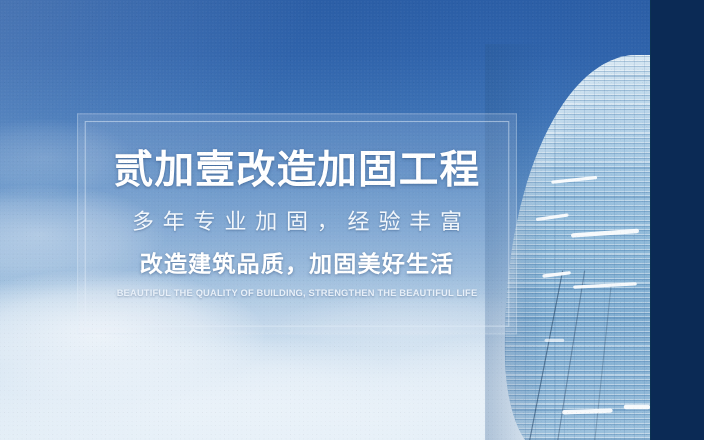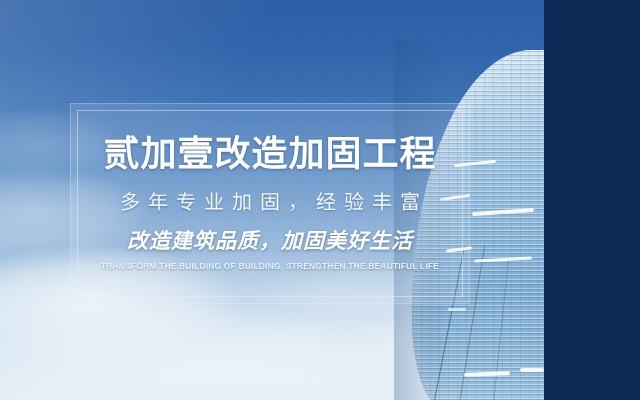--- a/index.html
+++ b/index.html
@@ -4,21 +4,21 @@
 <title>Banner</title>
 <style>
   html,body{margin:0;padding:0;}
   body{
     width:640px;height:400px;overflow:hidden;
     font-family:"Liberation Sans","DejaVu Sans",sans-serif;
     background:#0b2a55;
   }
 
   .stage{
-    position:relative;width:544px;height:400px;overflow:hidden;
+    position:relative;width:591px;height:400px;overflow:hidden;
     background:#15803d;
   }
 
   
   .sky{
     position:absolute;inset:0;
     background:
       linear-gradient(180deg,
         #2b5ea6 0%,
         #2f63ab 12%,
@@ -168,21 +168,20 @@
   }
   .title-slogan{
     color:#ffffff;
     font-size:21px;
     font-weight:bold;
     letter-spacing:1px;
     line-height:1;
     margin:0 0 11px 0;
     text-shadow:0 1px 3px rgba(20,50,95,.45);
     white-space:nowrap;
-    font-style:italic;
   }
   .title-en{
     color:#e8f0f9;
     font-size:8.5px;
     font-weight:bold;
     letter-spacing:.15px;
     line-height:1;
     margin:0;
     text-shadow:0 1px 2px rgba(20,50,95,.35);
     white-space:nowrap;
@@ -235,18 +234,18 @@
     </div>
     <div class="building-left-shadow"></div>
   </div>
 
   <div class="panel">
     <div class="panel-inner-border"></div>
     <div class="panel-content">
       <h1 class="title-main">贰加壹改造加固工程</h1>
       <p class="title-sub">多年专业加固，经验丰富</p>
       <p class="title-slogan">改造建筑品质，加固美好生活</p>
-      <p class="title-en">TRANSFORM THE BUILDING OF BUILDING, STRENGTHEN THE BEAUTIFUL LIFE</p>
+      <p class="title-en">BEAUTIFUL THE QUALITY OF BUILDING, STRENGTHEN THE BEAUTIFUL LIFE</p>
     </div>
   </div>
 
   <div class="grain"></div>
 </div>
 
 </body></html>

